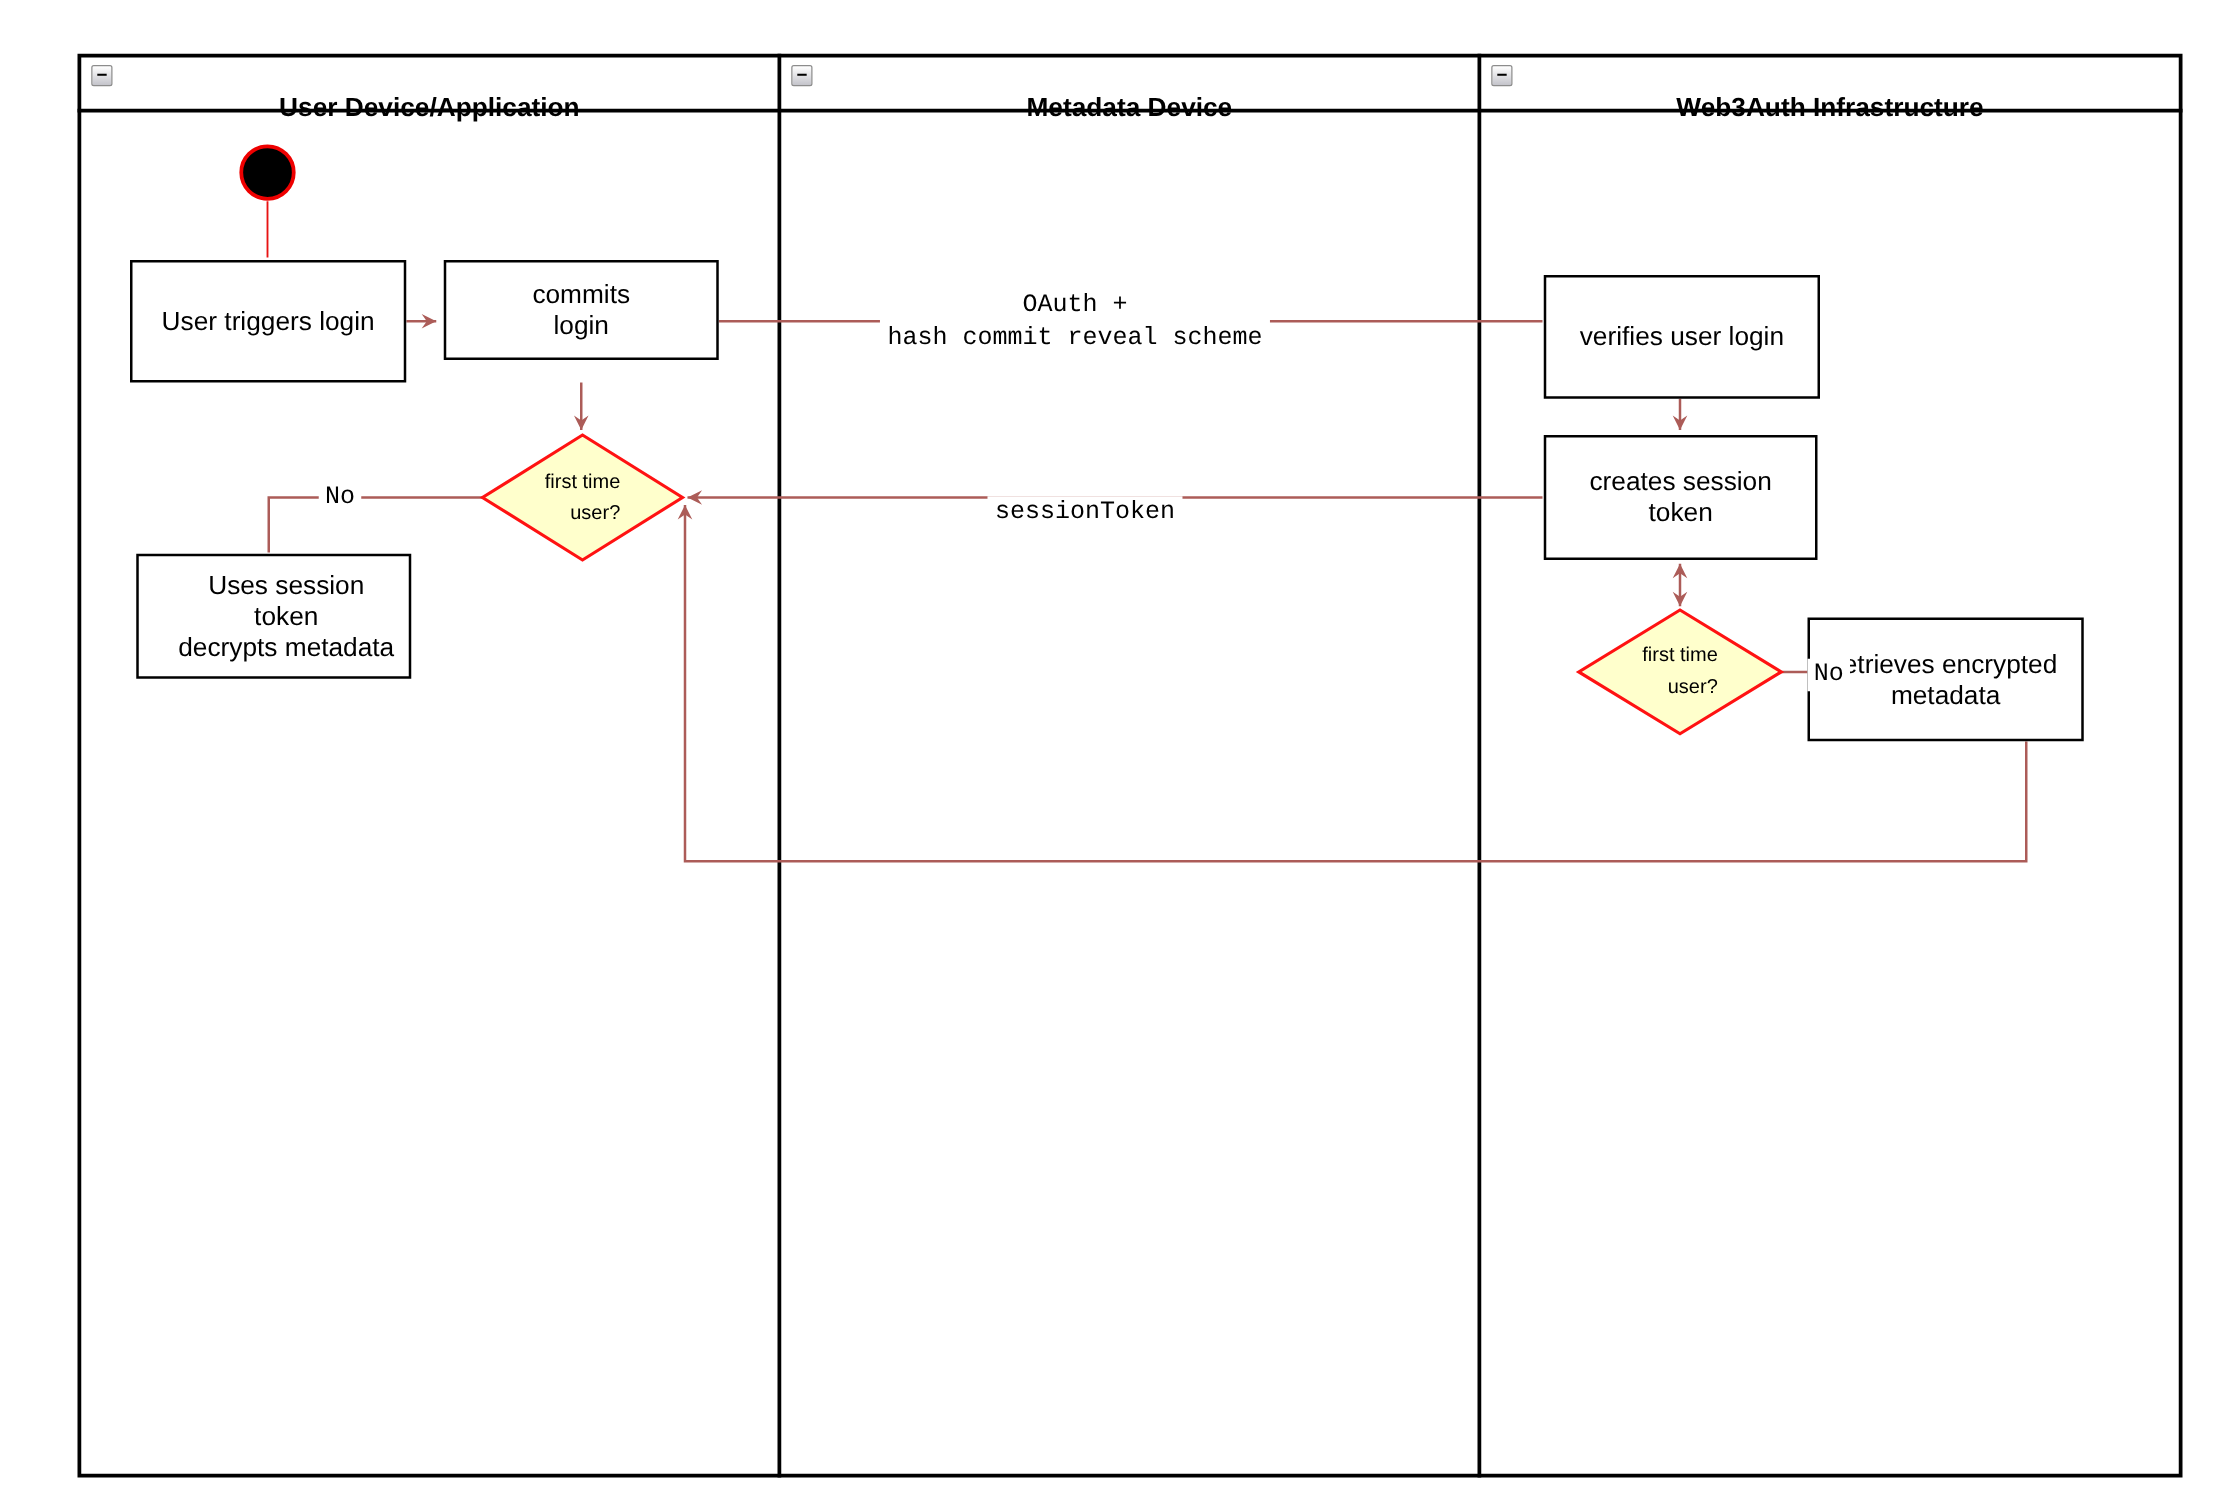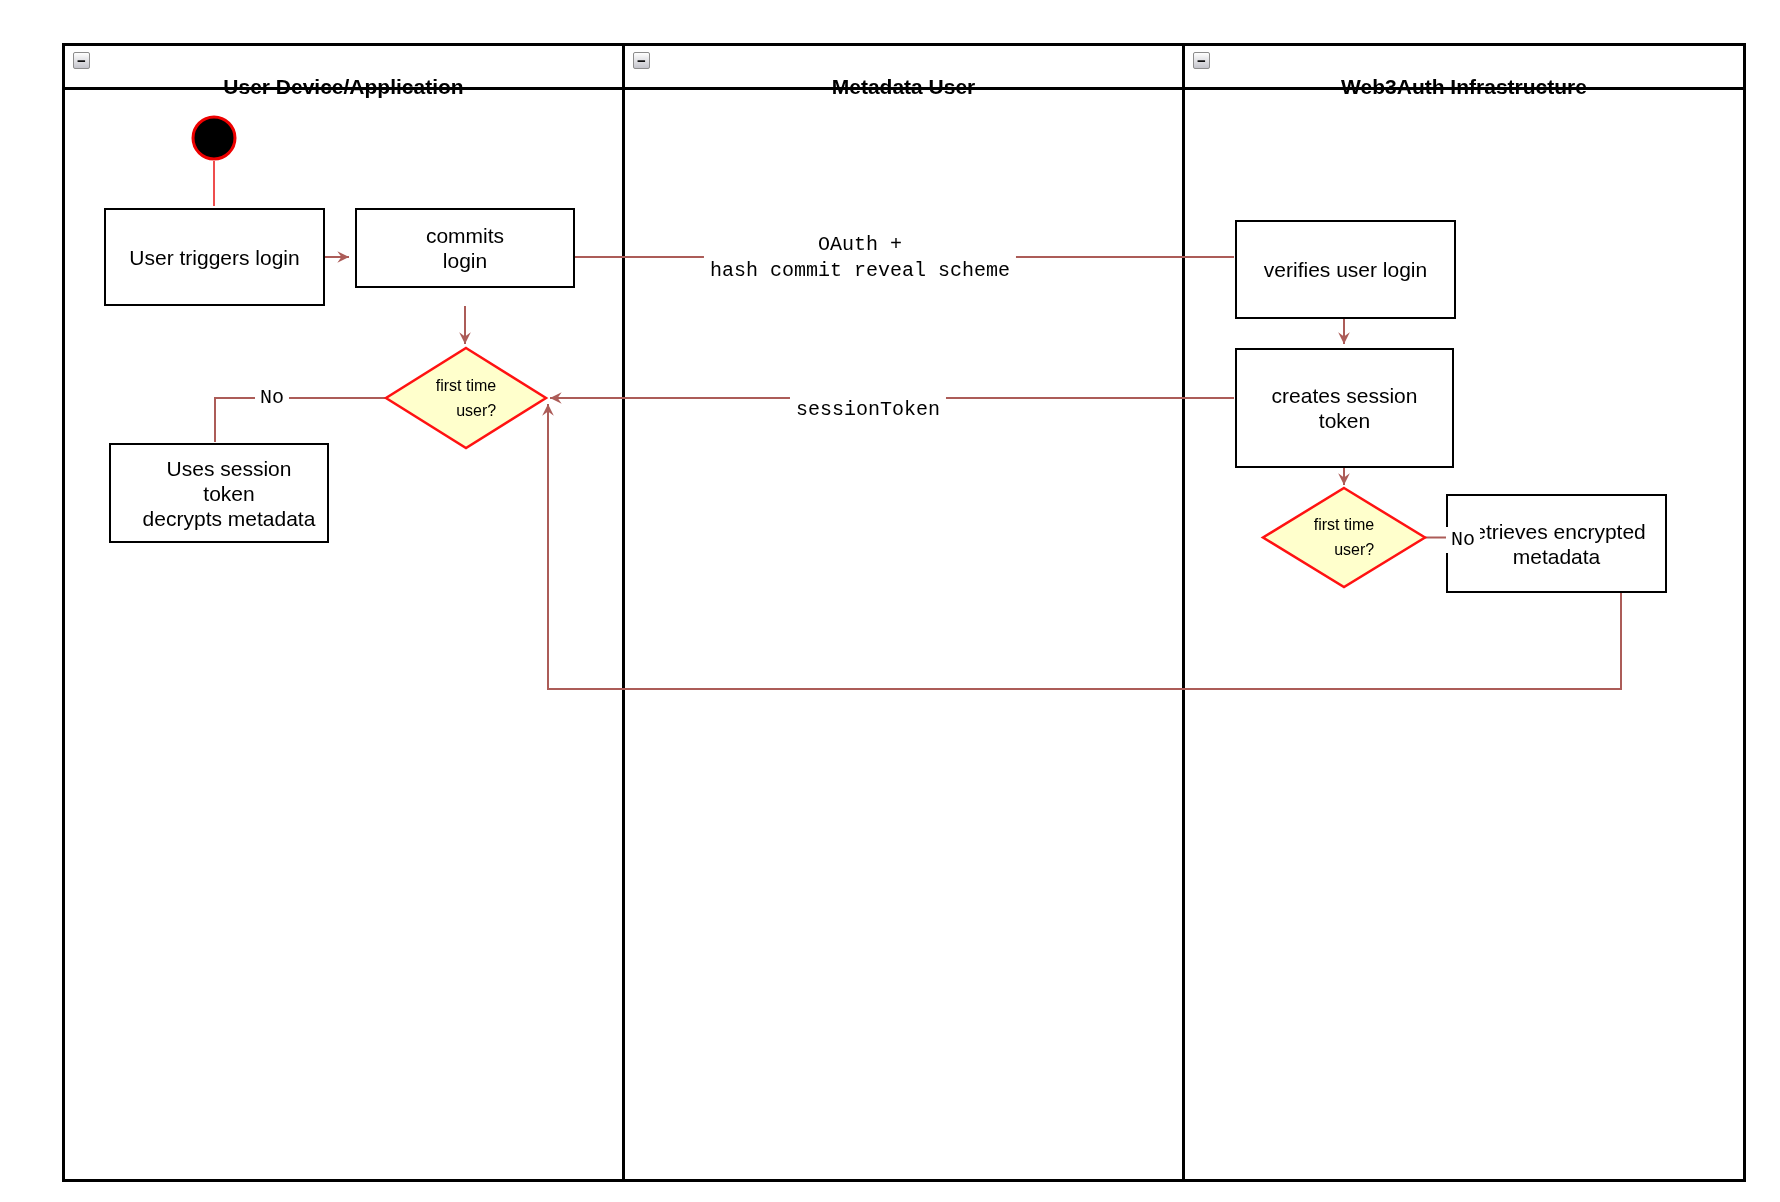--- a/index.html
+++ b/index.html
@@ -53,21 +53,21 @@
   
   .node{
     position:absolute;box-sizing:border-box;border:2.5px solid var(--node-border);background:#fff;
     display:flex;align-items:center;justify-content:center;text-align:center;
     font-size:21px;line-height:25px;white-space:pre-line;z-index:3;
   }
   .n1{left:104px;top:208px;width:221px;height:98px;}
   .n2{left:355px;top:208px;width:220px;height:80px;}
   .n3{left:109px;top:443px;width:220px;height:100px;padding-left:20px;}
   .n4{left:1235px;top:220px;width:221px;height:99px;}
-  .n5{left:1235px;top:348px;width:219px;height:120px;}
+  .n5{left:1235px;top:348px;width:219px;height:100px;}
   .n6{left:1446px;top:494px;width:221px;height:99px;}
   
   .diamond-label{
     position:absolute;transform:translate(-50%,-50%);
     font-size:16px;line-height:25px;text-align:right;white-space:pre-line;z-index:4;
   }
   .dl1{left:466px;top:398px;}
   .dl2{left:1344px;top:537px;}
   .edge-label{
     position:absolute;transform:translate(-50%,-50%);background:#fff;
@@ -92,21 +92,21 @@
   <div class="lane-header lh1">
     <div class="collapse-btn">
       <span>−</span>
     </div>
     <div class="lane-title">User Device/Application</div>
   </div>
   <div class="lane-header lh2">
     <div class="collapse-btn">
       <span>−</span>
     </div>
-    <div class="lane-title">Metadata User</div>
+    <div class="lane-title">Metadata Device</div>
   </div>
   <div class="lane-header lh3">
     <div class="collapse-btn">
       <span>−</span>
     </div>
     <div class="lane-title">Web3Auth Infrastructure</div>
   </div>
 
   <svg id="diagram-svg" viewBox="0 0 1780 1202" xmlns="http://www.w3.org/2000/svg">
     <defs>

